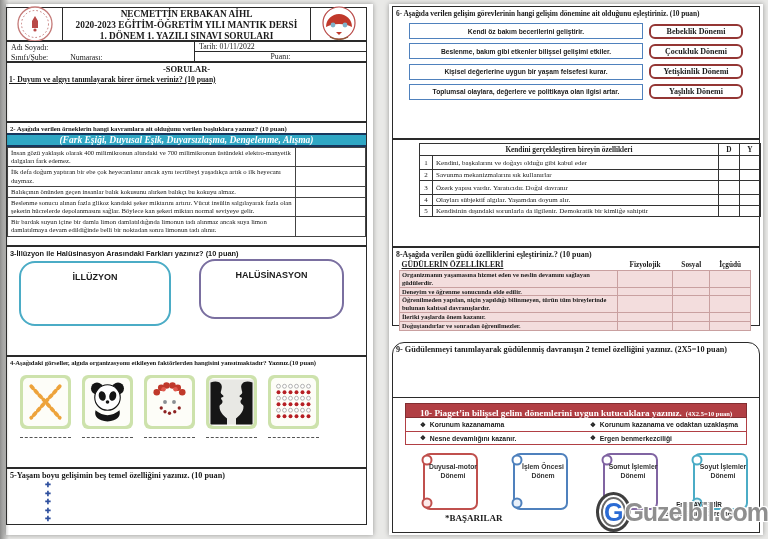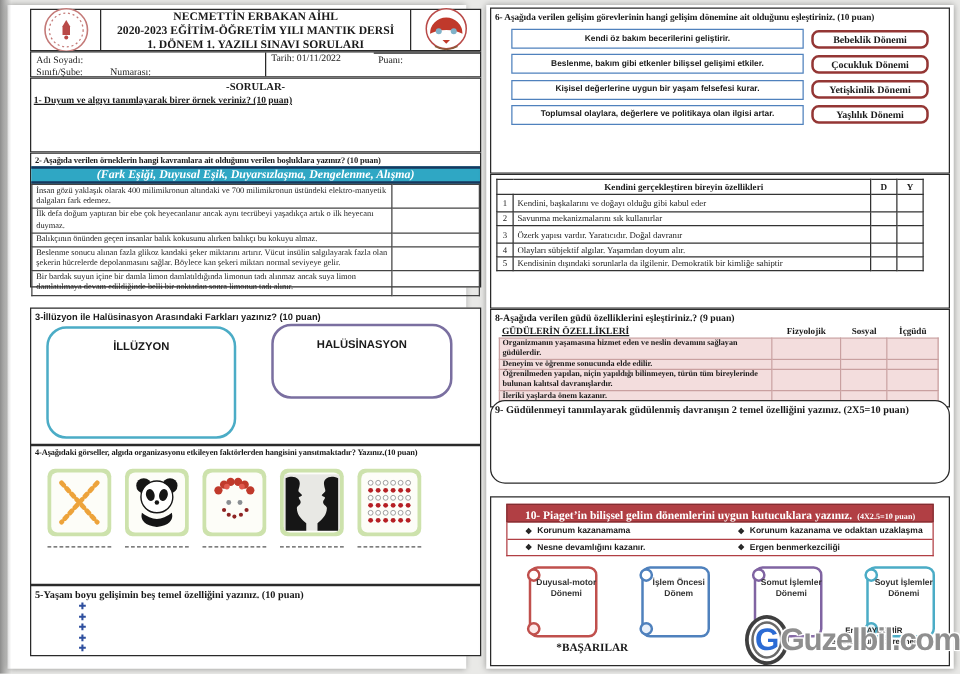--- a/index.html
+++ b/index.html
@@ -3,54 +3,54 @@
 <meta charset="utf-8">
 <style>
   * { margin:0; padding:0; box-sizing:border-box; }
   html,body { width:768px; height:539px; overflow:hidden; }
   body { position:relative; background:#e9e9e7; font-family:"Liberation Serif", serif; color:#1a1a1a; }
   body::before { content:""; position:absolute; left:0; top:0; width:9px; height:100%;
     background:linear-gradient(90deg, rgba(50,50,50,.5), rgba(0,0,0,0)); z-index:4; }
   .page { position:absolute; top:4px; height:531px; background:#fff; box-shadow:0 0 5px rgba(0,0,0,.35); }
   #page1 { left:6px; width:367px; }
   #page2 { left:389px; width:374px; }
-  .sec { position:absolute; left:18px; width:361px; border:1px solid #2a2a2a; background:#fff; }
+  .sec { position:absolute; left:0; width:361px; border:1px solid #2a2a2a; background:#fff; }
   #page2 .sec { width:368px; left:3px; }
   .qtitle { font-weight:bold; font-size:7.5px; padding:2px 3px 1px 3px; white-space:nowrap; }
 
   
   #p1-header { top:3px; height:34px; display:flex; }
   .logo-cell { width:56px; display:flex; align-items:center; justify-content:center; }
   .logo-cell.l { border-right:1px solid #2a2a2a; }
   .logo-cell.r { border-left:1px solid #2a2a2a; }
   .title-cell { flex:1; text-align:center; font-weight:bold; font-size:9.3px; line-height:1.18; padding-top:1px; }
   #p1-info { top:37px; height:21px; display:flex; font-size:7.8px; }
   .info-left { flex:1; padding:1px 4px; line-height:1.25; }
   .info-left .row2 span:last-child { margin-left:20px; }
-  .info-right { width:172px; border-left:1px solid #2a2a2a; display:flex; flex-direction:row; }
+  .info-right { width:172px; border-left:1px solid #2a2a2a; display:flex; flex-direction:column; }
   .info-right div { padding:0 4px; flex:1; }
-  .info-right div:last-child { border-top:1px solid #2a2a2a; }
+  .info-right div:last-child { border-top:1px solid #2a2a2a;text-align:center; }
 
   #p1-q1 { top:58px; height:60px; }
   .sorular { text-align:center; font-weight:bold; font-size:8.5px; padding-top:1px; }
   .q1text { font-weight:bold; font-size:7.6px; text-decoration:underline; padding:1px 2px; }
 
-  #p1-q2 { top:118px; height:108px; }
+  #p1-q2 { top:118px; height:124px; }
   #p1-q2 .qtitle { font-size:6.8px; letter-spacing:-0.1px; }
   .band { background:#2fa7c4; border-top:2px solid #17375e; border-bottom:2px solid #17375e;
     color:#fff; font-style:italic; font-weight:bold; font-size:9.5px; text-align:center; height:14px; line-height:11px; }
   .q2table { width:100%; border-collapse:collapse; }
   .q2table td { border:1px solid #444; font-size:6.7px; line-height:1.22; padding:1px 3px; vertical-align:top; }
   .q2table td.ans { width:70px; }
 
   #p1-q3 { top:242px; height:110px; }
   #p1-q3 .qtitle { font-family:"Liberation Sans", sans-serif; font-size:7.4px; }
   .bubble { position:absolute; border-radius:16px; background:#fff; text-align:center;
     font-family:"Liberation Sans", sans-serif; font-weight:bold; font-size:9px; padding-top:9px; }
-  #illusion-box { left:12px; top:14px; width:152px; height:90px; border:2px solid #4bacc6; }
+  #illusion-box { left:12px; top:14px; width:152px; height:65px; border:2px solid #4bacc6; }
   #halus-box { left:192px; top:12px; width:145px; height:60px; border:2px solid #7a6fa0; }
 
   #p1-q4 { top:352px; height:112px; }
   #p1-q4 .qtitle { font-size:6.7px; letter-spacing:-0.1px; }
   .tiles { display:flex; gap:11px; padding:8px 0 0 13px; }
   .tile { width:51px; height:54px; background:#cde2ac; border-radius:6px; display:flex; align-items:center; justify-content:center; }
   .tile svg { width:45px; height:48px; background:#fdfdf8; border-radius:5px; }
   .dashes { display:flex; gap:11px; padding:8px 0 0 13px; }
   .dash { width:51px; border-top:1.5px dashed #555; }
 
@@ -63,37 +63,37 @@
   #p2-q6 { top:2px; height:133px; }
   #p2-q6 .qtitle { font-size:7.4px; letter-spacing:-0.05px; }
   .pair-row { display:flex; align-items:center; margin:4.2px 16px 0 16px; }
   .task-box { width:234px; height:16px; border:1px solid #4f81bd; display:flex; align-items:center; justify-content:center;
     font-family:"Liberation Sans", sans-serif; font-weight:bold; font-size:6.7px; text-align:center; }
   .period-box { margin-left:auto; min-width:94px; height:15px; border:2px solid #943634; border-radius:6px;
     display:flex; align-items:center; justify-content:center; font-weight:bold; font-size:8px; padding:0 6px; }
 
   #p2-q7 { top:135px; height:108px; }
   #p2-q7 .qtitle { white-space:normal; font-size:7.6px; line-height:1.25; }
-  .q7table { border-collapse:collapse; margin:3px 10px 0 4px; width:calc(100% - 24px); }
+  .q7table { border-collapse:collapse; margin:3px 10px 0 26px; width:calc(100% - 24px); }
   .q7table td, .q7table th { border:1px solid #333; font-size:7px; padding:1px 3px; text-align:left; }
   .q7table th { text-align:center; font-size:7.3px; }
   .q7table .num { width:13px; text-align:center; }
   .q7table .dy { width:21px; text-align:center; font-weight:bold; }
   .q7table td.tall { height:14px; }
 
   #p2-q8 { top:243px; height:79px; }
   #p2-q8 .qtitle { font-size:7.8px; }
   .q8table { border-collapse:collapse; margin:0 8px 13px 6px; width:calc(100% - 14px); }
   .q8table th { font-size:7.3px; padding:0 2px 1px 2px; text-align:center; vertical-align:bottom; }
   .q8table th.lead { text-align:left; text-decoration:underline; font-size:7.6px; }
   .q8table td { border:1px solid #c9a0a0; background:#f3dddd; font-size:6.5px; font-weight:bold;
     line-height:1.2; padding:0 2px; }
   .q8table td.lead { width:218px; }
 
-  #p2-q9 { top:316px; height:67px;border-radius:12px; }
+  #p2-q9 { top:338px; height:67px;border-radius:12px; }
   #p2-q9 .qtitle { font-size:8.2px; }
 
   #p2-q10 { top:393px; height:136px; }
   .banner { margin:5px 12px 0 12px; background:#b13f44; border:1px solid #822d31; color:#fff;
     text-align:center; height:15px; line-height:14px; }
   .banner .main { font-weight:bold; font-size:9.2px; }
   .banner .note { font-weight:bold; font-size:6.5px; }
   .q10-bullets { margin:0 12px; border:1px solid #b13f44; border-top:none; }
   .q10-brow { display:flex; height:13px; align-items:center; }
   .q10-brow + .q10-brow { border-top:1px solid #b13f44; }
@@ -379,21 +379,21 @@
             <td class="num">5</td>
             <td>Kendisinin dışındaki sorunlarla da ilgilenir. Demokratik bir kimliğe sahiptir</td>
             <td></td>
             <td></td>
           </tr>
     </tbody>
       </table>
   </div>
 
   <div class="sec" id="p2-q8">
-    <div class="qtitle">8-Aşağıda verilen güdü özelliklerini eşleştiriniz.? (9 puan)</div>
+    <div class="qtitle">8-Aşağıda verilen güdü özelliklerini eşleştiriniz.? (10 puan)</div>
     <table class="q8table">
       <tbody>
           <tr>
         <th class="lead">GÜDÜLERİN ÖZELLİKLERİ</th>
         <th>Fizyolojik</th>
         <th>Sosyal</th>
         <th>İçgüdü</th>
       </tr>
       <tr>
             <td class="lead">Organizmanın yaşamasına hizmet eden ve neslin devamını sağlayan güdülerdir.</td>

